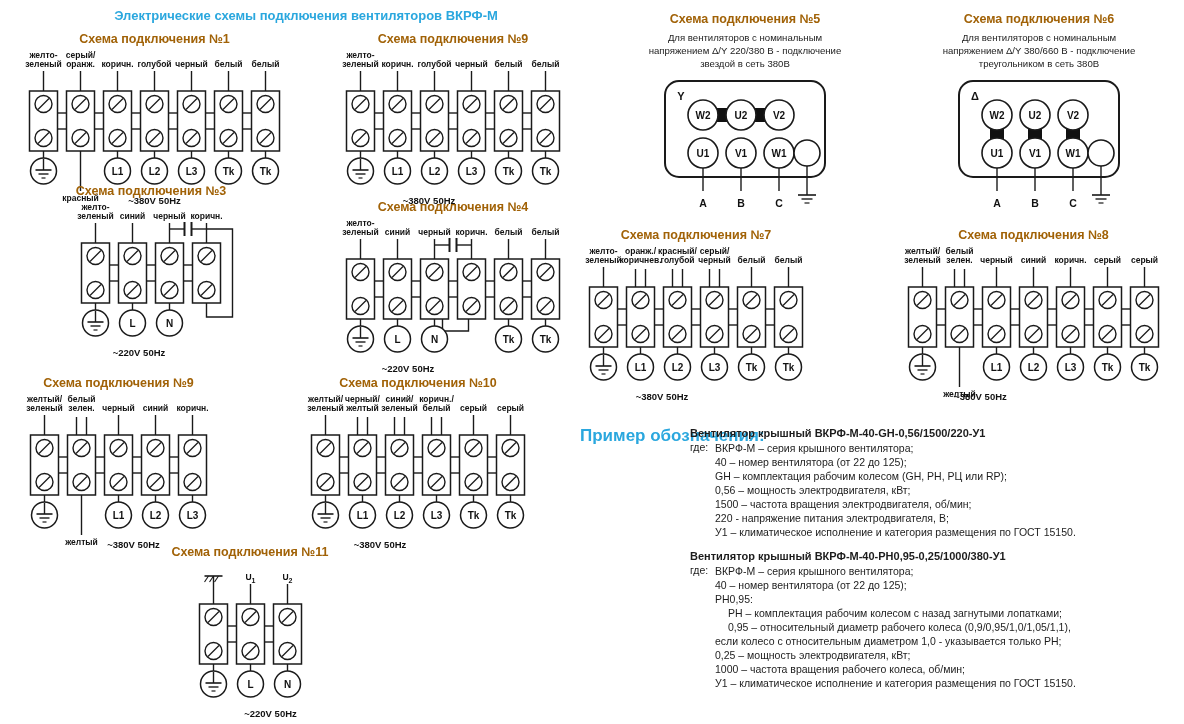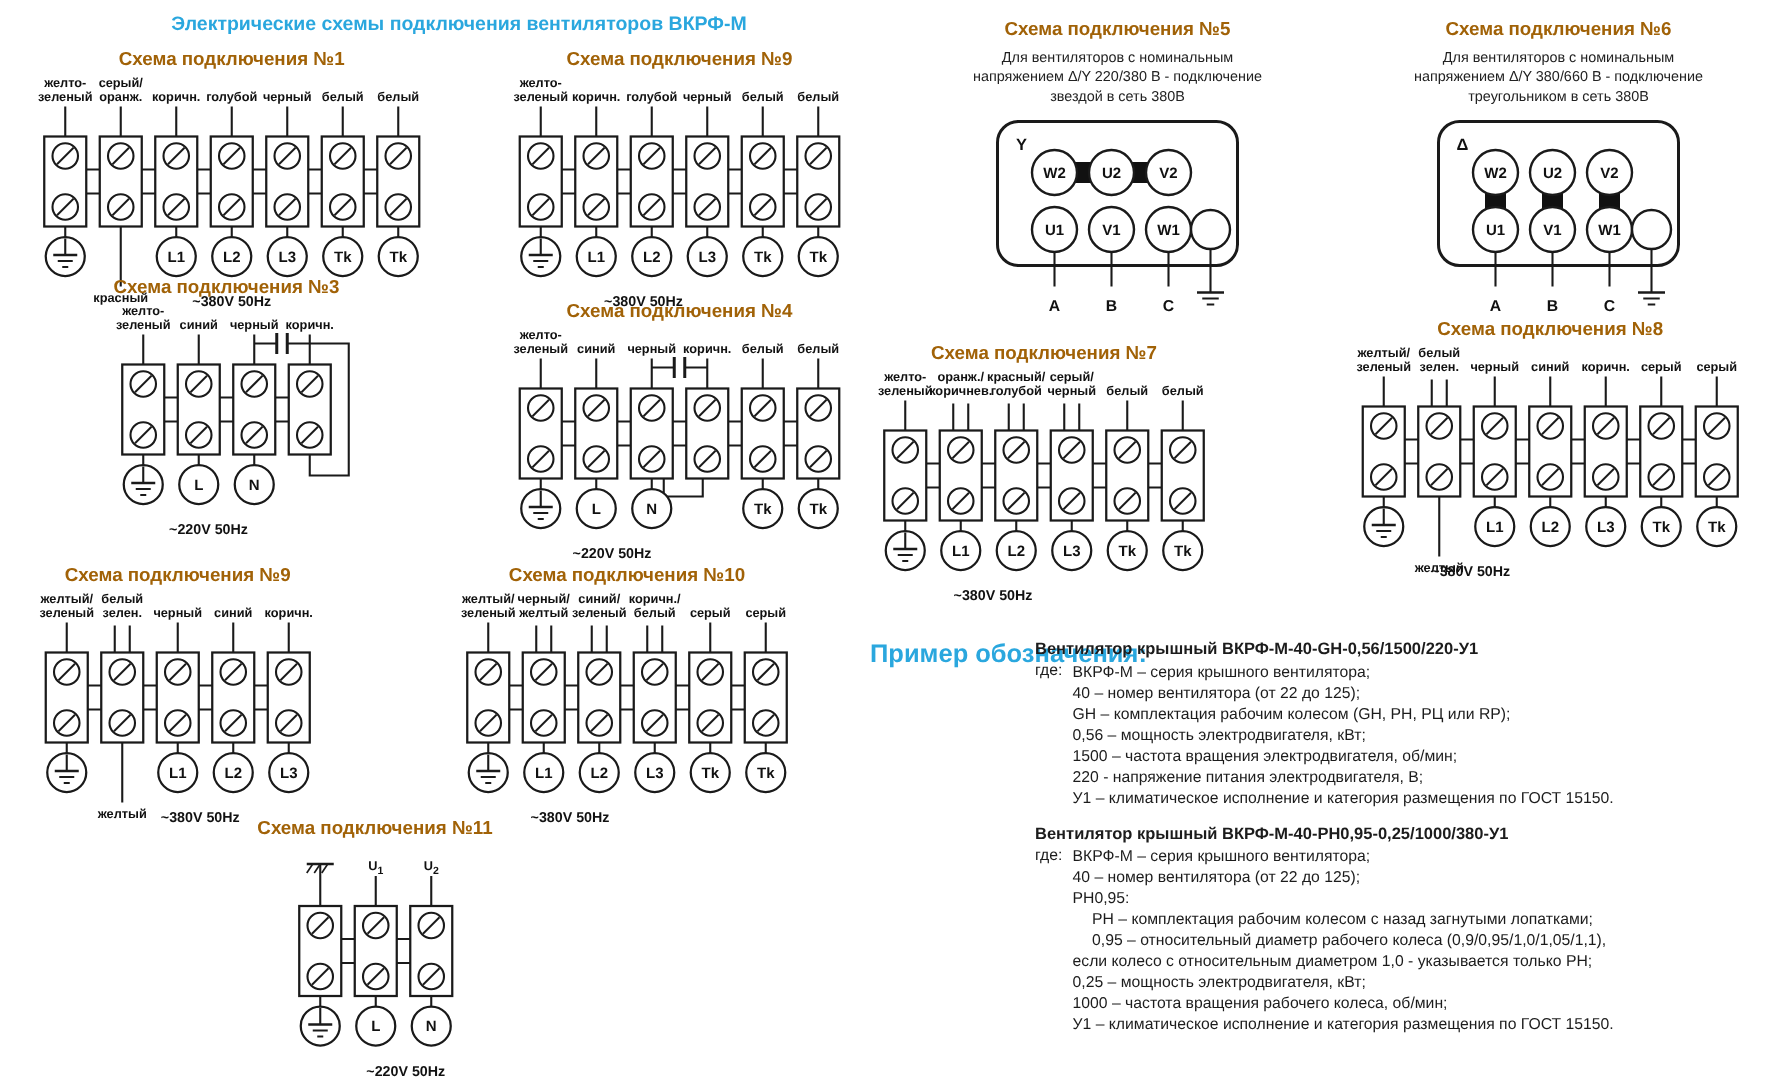--- a/index.html
+++ b/index.html
@@ -11,21 +11,21 @@
   .scheme-title{font-size:12.5px;font-weight:bold;color:#a16207;text-align:center;margin:0 0 3px 0;}
   .diagram{display:flex;justify-content:center;}
   svg text{font-family:"Liberation Sans","DejaVu Sans",sans-serif;}
   .s1{left:12px;top:32px;width:285px;}
   .s2{left:330px;top:32px;width:246px;}
   .s3{left:65px;top:184px;width:172px;}
   .s4{left:330px;top:200px;width:246px;}
   .s5{left:600px;top:12px;width:290px;}
   .s6{left:894px;top:12px;width:290px;}
   .s7{left:573px;top:228px;width:246px;}
-  .s8{left:892px;top:212px;width:283px;}
+  .s8{left:892px;top:228px;width:283px;}
   .s9{left:14px;top:376px;width:209px;}
   .s10{left:295px;top:376px;width:246px;}
   .s11{left:140px;top:545px;width:220px;}
   .example{position:absolute;left:580px;top:426px;width:600px;font-size:10.5px;}
   .ex-label{position:absolute;left:0;top:0;color:#2aa7de;font-weight:bold;font-size:17px;}
   .ex-blocks{margin-left:110px;}
   .ex-block{position:relative;margin-bottom:10px;}
   .ex-title{font-weight:bold;font-size:11px;line-height:14px;margin-bottom:1px;}
   .ex-where{position:absolute;left:0;top:15px;}
   .ex-lines{margin-left:25px;}

